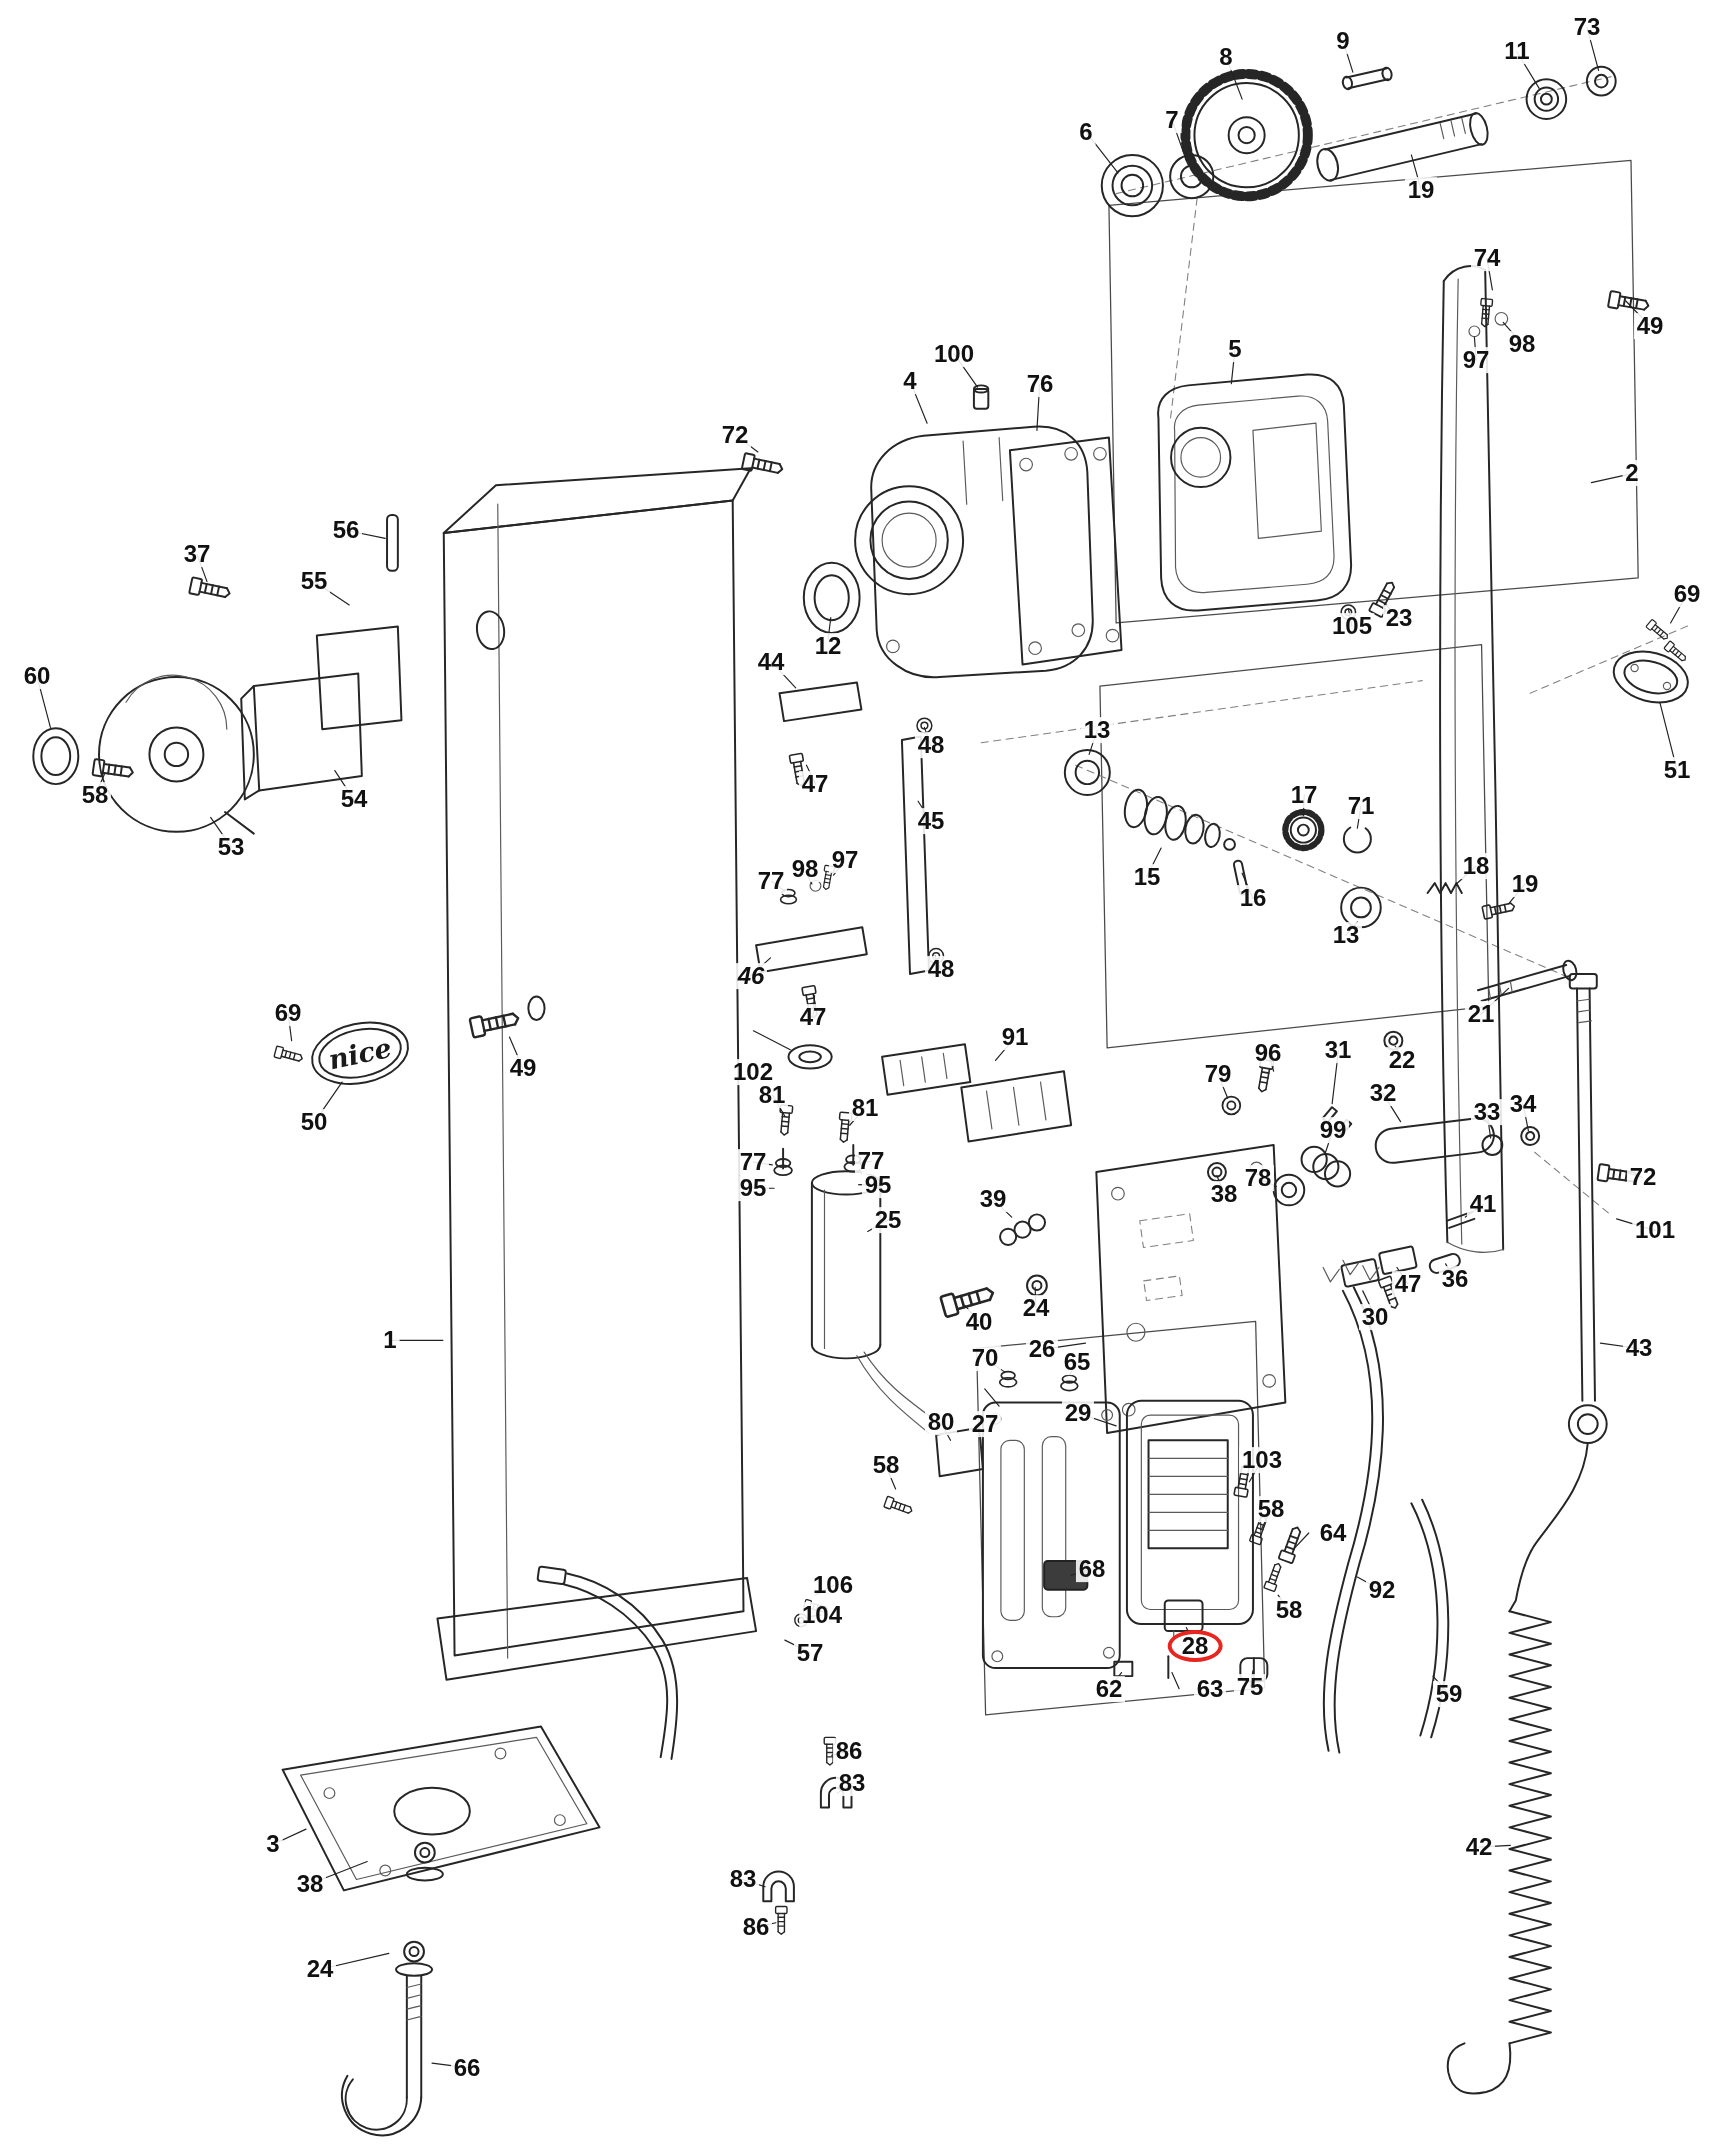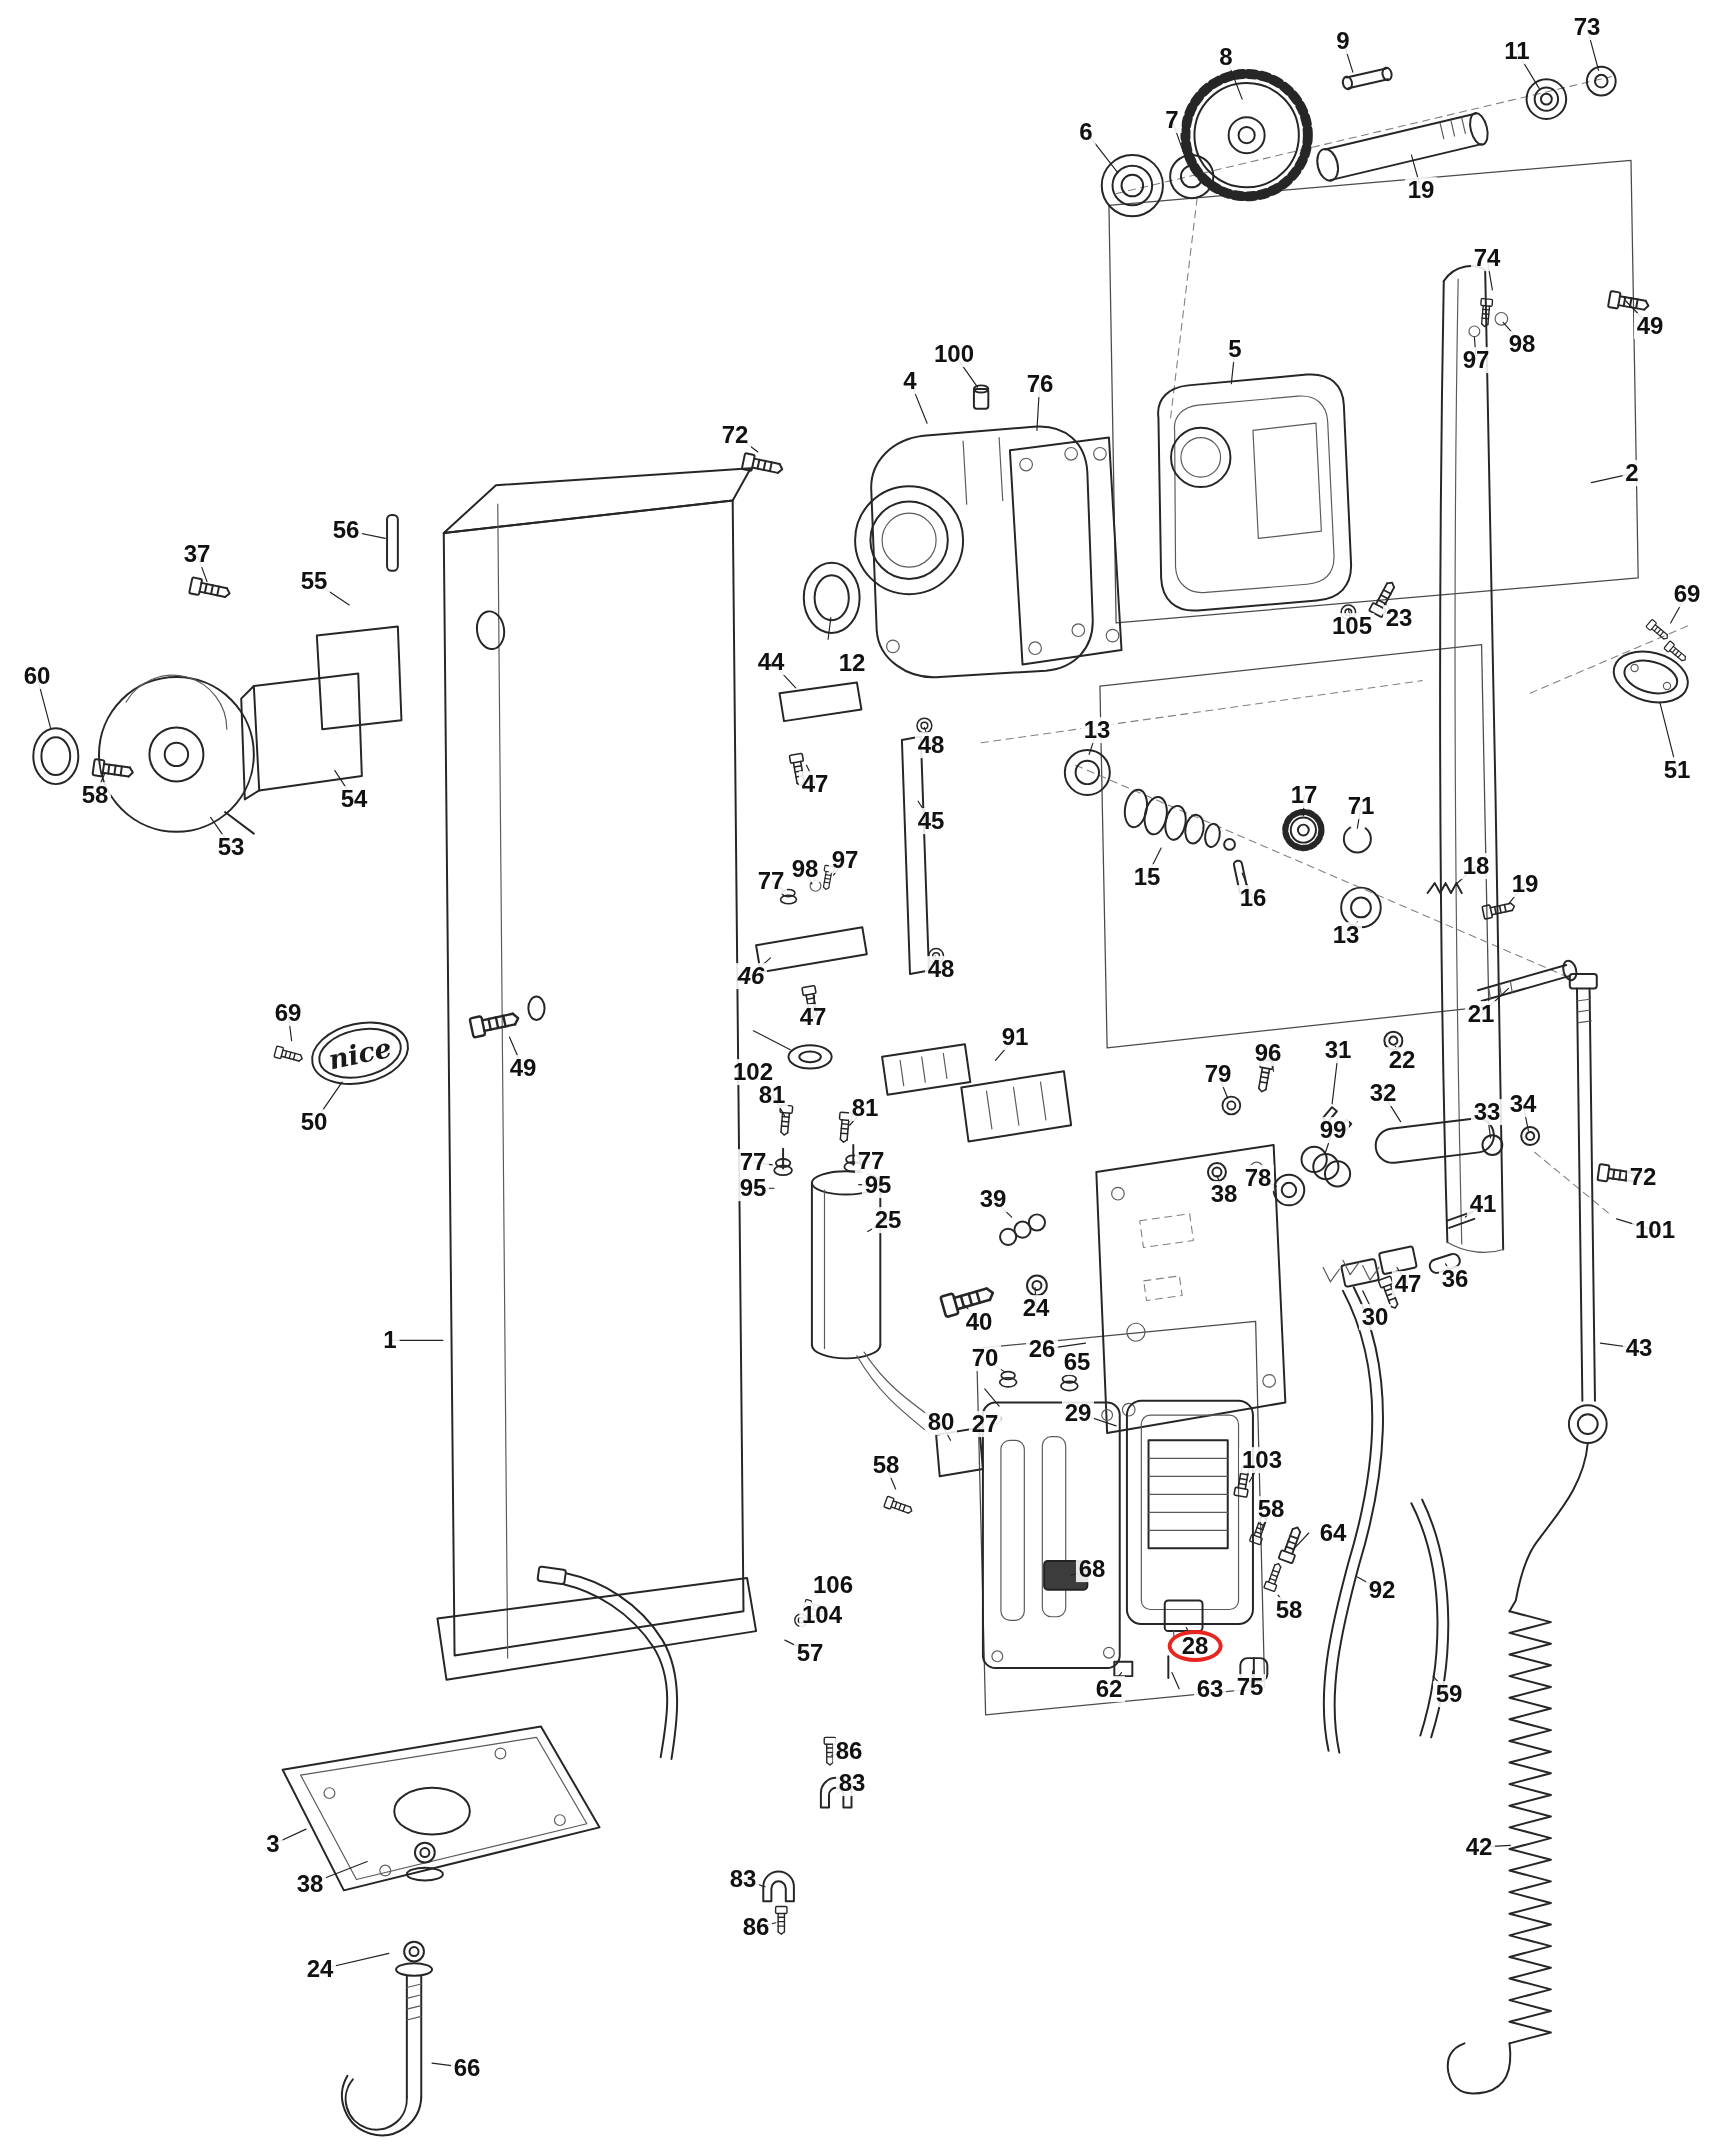--- a/index.html
+++ b/index.html
@@ -533,21 +533,21 @@
       <div class="part-label" style="left: 1040px; top: 384px;">76</div>
       <div class="part-label" style="left: 1235px; top: 349px;">5</div>
       <div class="part-label" style="left: 1632px; top: 473px;">2</div>
       <div class="part-label" style="left: 735px; top: 435px;">72</div>
       <div class="part-label" style="left: 346px; top: 530px;">56</div>
       <div class="part-label" style="left: 314px; top: 581px;">55</div>
       <div class="part-label" style="left: 197px; top: 554px;">37</div>
       <div class="part-label" style="left: 1399px; top: 618px;">23</div>
       <div class="part-label" style="left: 1352px; top: 626px;">105</div>
       <div class="part-label" style="left: 1687px; top: 594px;">69</div>
-      <div class="part-label" style="left: 828px; top: 663px; margin-left: 24px;">12</div>
+      <div class="part-label" style="left: 828px; top: 646px;">12</div>
       <div class="part-label" style="left: 37px; top: 676px;">60</div>
       <div class="part-label" style="left: 1677px; top: 770px;">51</div>
       <div class="part-label" style="left: 771px; top: 662px;">44</div>
       <div class="part-label" style="left: 931px; top: 745px;">48</div>
       <div class="part-label" style="left: 95px; top: 795px;">58</div>
       <div class="part-label" style="left: 354px; top: 799px;">54</div>
       <div class="part-label" style="left: 231px; top: 847px;">53</div>
       <div class="part-label" style="left: 815px; top: 784px;">47</div>
       <div class="part-label" style="left: 1097px; top: 730px;">13</div>
       <div class="part-label" style="left: 931px; top: 821px;">45</div>

